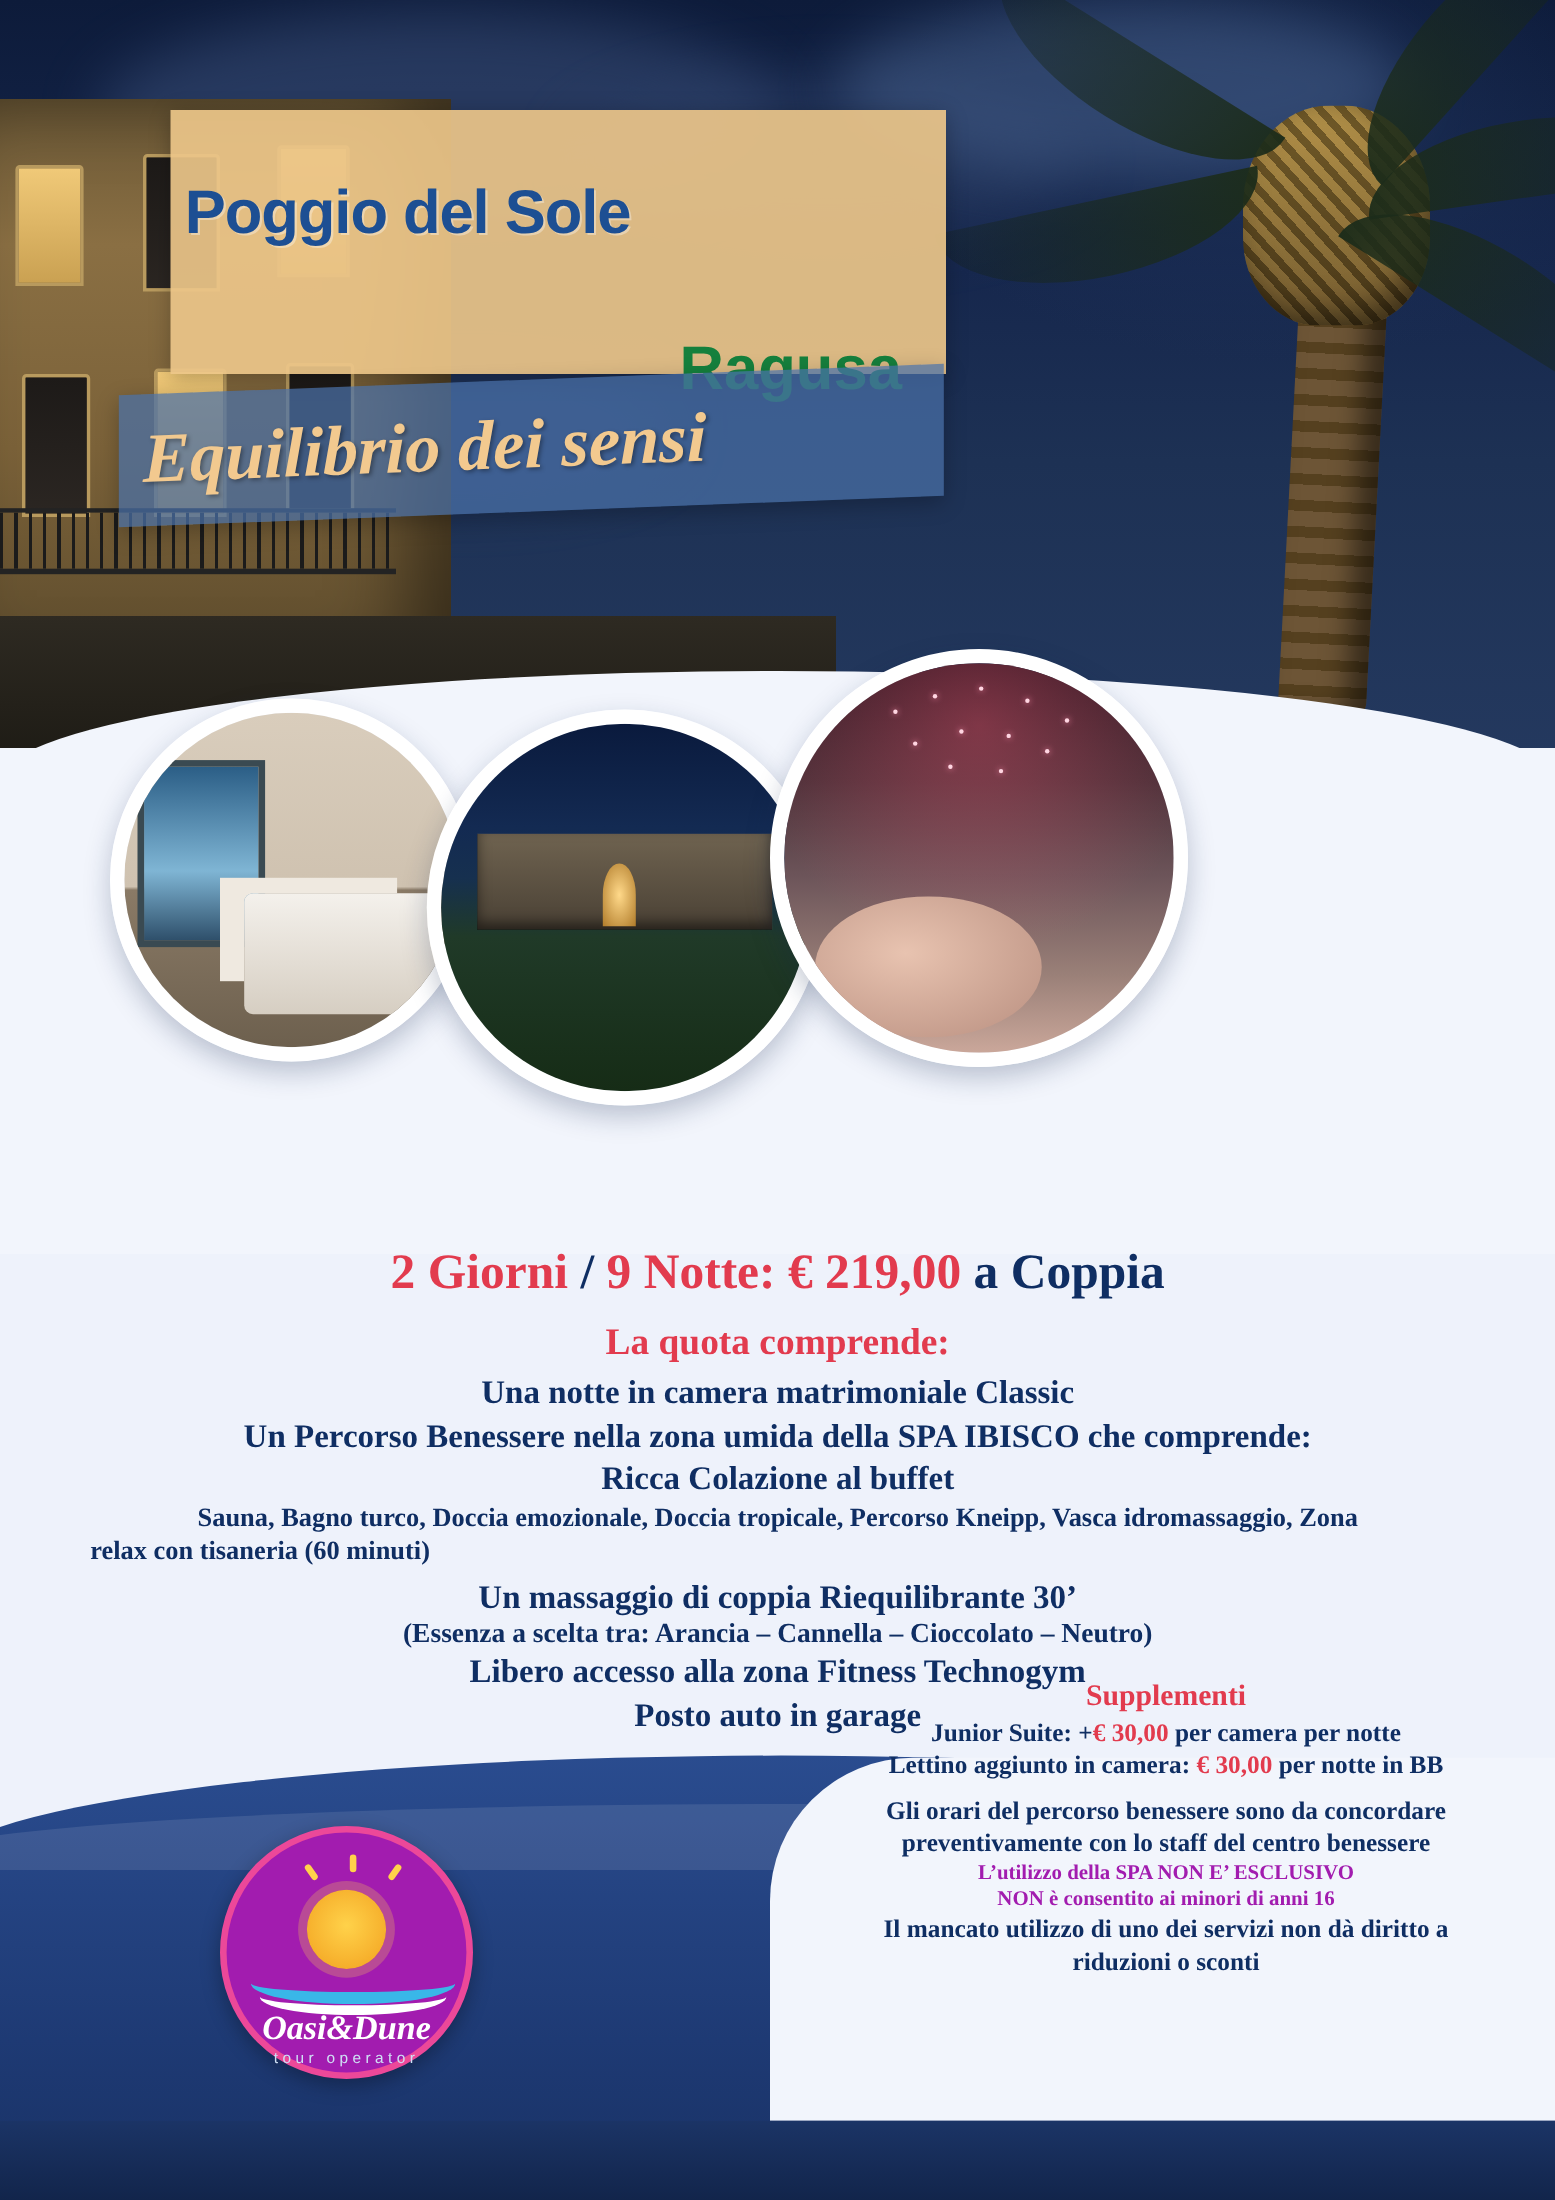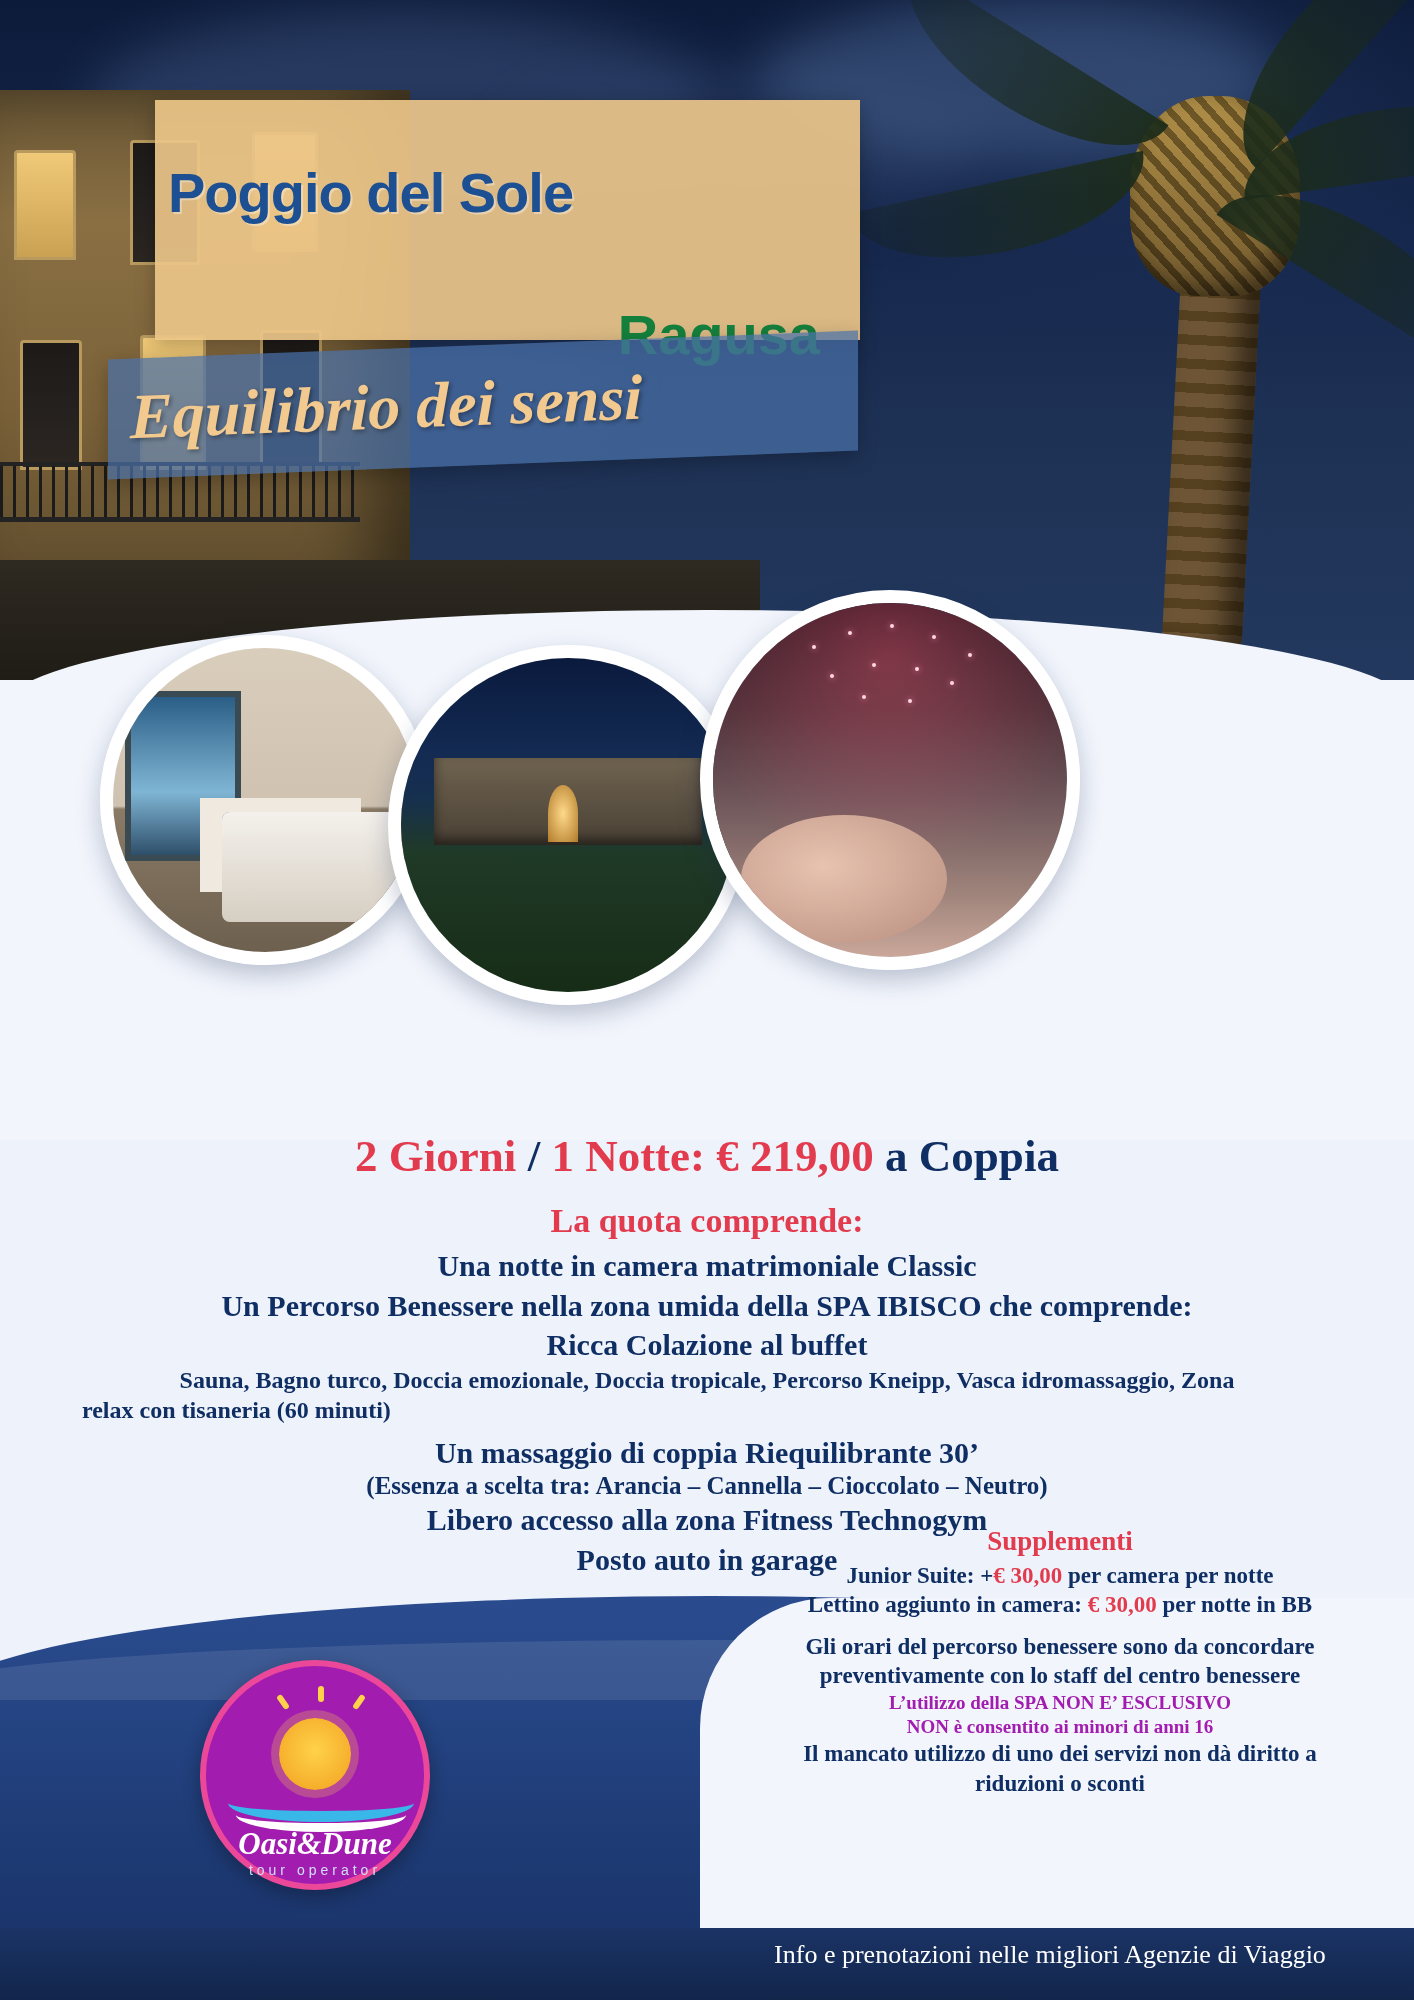--- a/index.html
+++ b/index.html
@@ -454,21 +454,21 @@
       <div class="spa-star" style="left:67%; top:22%;"></div>
       <div class="spa-star" style="left:42%; top:26%;"></div>
       <div class="spa-star" style="left:55%; top:27%;"></div>
     </div>
   </div>
 
   <div class="content">
     <div class="price-line">
       <span class="accent">2 Giorni</span>
       <span>/</span>
-      <span class="accent">1 Notte:</span>
+      <span class="accent">9 Notte:</span>
       <span class="accent">€ 219,00</span>
       <span>a Coppia</span>
     </div>
 
     <div class="heading-red">La quota comprende:</div>
     <div class="l1">Una notte in camera matrimoniale Classic</div>
     <div class="l1">Un Percorso Benessere nella zona umida della SPA IBISCO che comprende:</div>
     <div class="l1">Ricca Colazione al buffet</div>
 
     <div class="small-list">
@@ -508,15 +508,14 @@
     <div class="logo-ray" style="left:74px;  top:28px; transform:rotate(-35deg);"></div>
     <div class="logo-ray" style="left:112px; top:20px;"></div>
     <div class="logo-ray" style="left:150px; top:28px; transform:rotate(35deg);"></div>
     <div class="logo-wave"></div>
     <div class="logo-wave2"></div>
     <div class="logo-name">Oasi&amp;Dune</div>
     <div class="logo-sub">tour operator</div>
   </div>
 
   <div class="footer-strip"></div>
-  <div class="info-book">Info e prenotazioni nelle migliori Agenzie di Viaggio</div>
 
 </div>
 
 </body></html>

